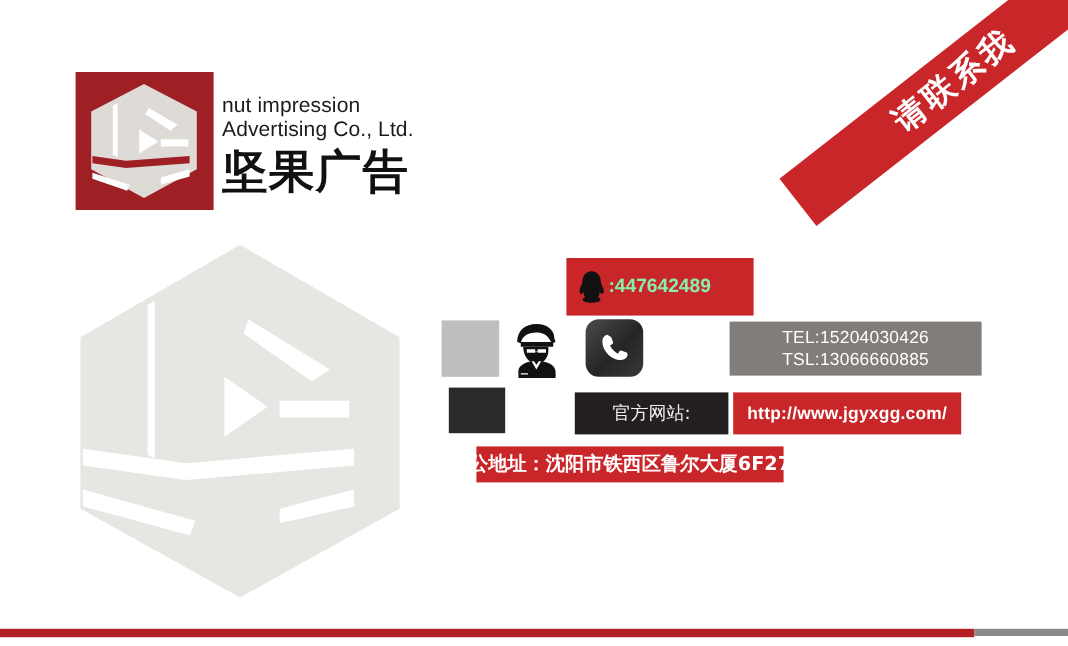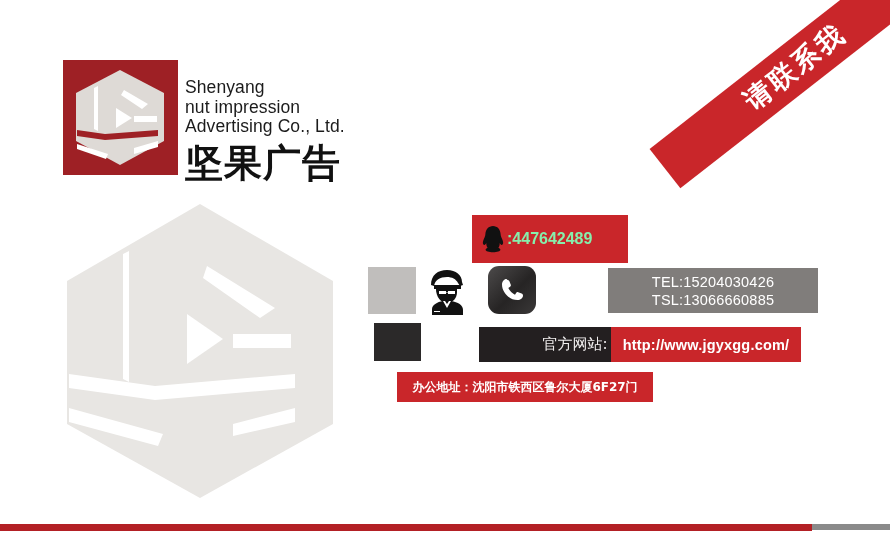--- a/index.html
+++ b/index.html
@@ -193,21 +193,20 @@
     top: 112px;
     width: 128px;
     height: 35px;
     background: #231f20;
     color: #f0eeee;
     display: flex;
     align-items: center;
     justify-content: center;
     font-size: 15px;
     font-family: "DejaVu Sans", sans-serif;
-    padding-left: 32px;
   }
   .site-url-box {
     position: absolute;
     left: 243px;
     top: 112px;
     width: 190px;
     height: 35px;
     background: #c9262a;
     color: #ffffff;
     display: flex;
@@ -223,21 +222,21 @@
     position: absolute;
     left: 29px;
     top: 157px;
     width: 256px;
     height: 30px;
     background: #c9262a;
     color: #ffffff;
     display: flex;
     align-items: center;
     justify-content: center;
-    font-size: 12px;
+    font-size: 16px;
     font-weight: 600;
     font-family: "DejaVu Sans", sans-serif;
     white-space: nowrap;
   }
 
   
   .bottom-red {
     position: absolute;
     left: 0;
     top: 524px;
@@ -283,21 +282,20 @@
       <polygon points="53,48 69,58 53,68" fill="#ffffff"></polygon>
       <polygon points="61,30 85,44 79,49 58,35" fill="#ffffff"></polygon>
       <polygon points="71,56 94,56 94,62 71,62" fill="#ffffff"></polygon>
       <polygon points="14,70 42,74 95,70 95,76 42,80 14,76" fill="#9e2025"></polygon>
       <polygon points="14,84 45,94 43,99 14,89" fill="#ffffff"></polygon>
       <polygon points="71,88 95,81 95,87 71,94" fill="#ffffff"></polygon>
     </svg>
   </div>
 
   <div class="brand-text">
-    <div class="brand-en">Shenyang</div>
     <div class="brand-en">nut impression</div>
     <div class="brand-en">Advertising Co., Ltd.</div>
     <div class="brand-cn">坚果广告</div>
   </div>
 
   <div class="ribbon">
     <span class="ribbon-text">请联系我</span>
   </div>
 
   <div class="contact-area">

